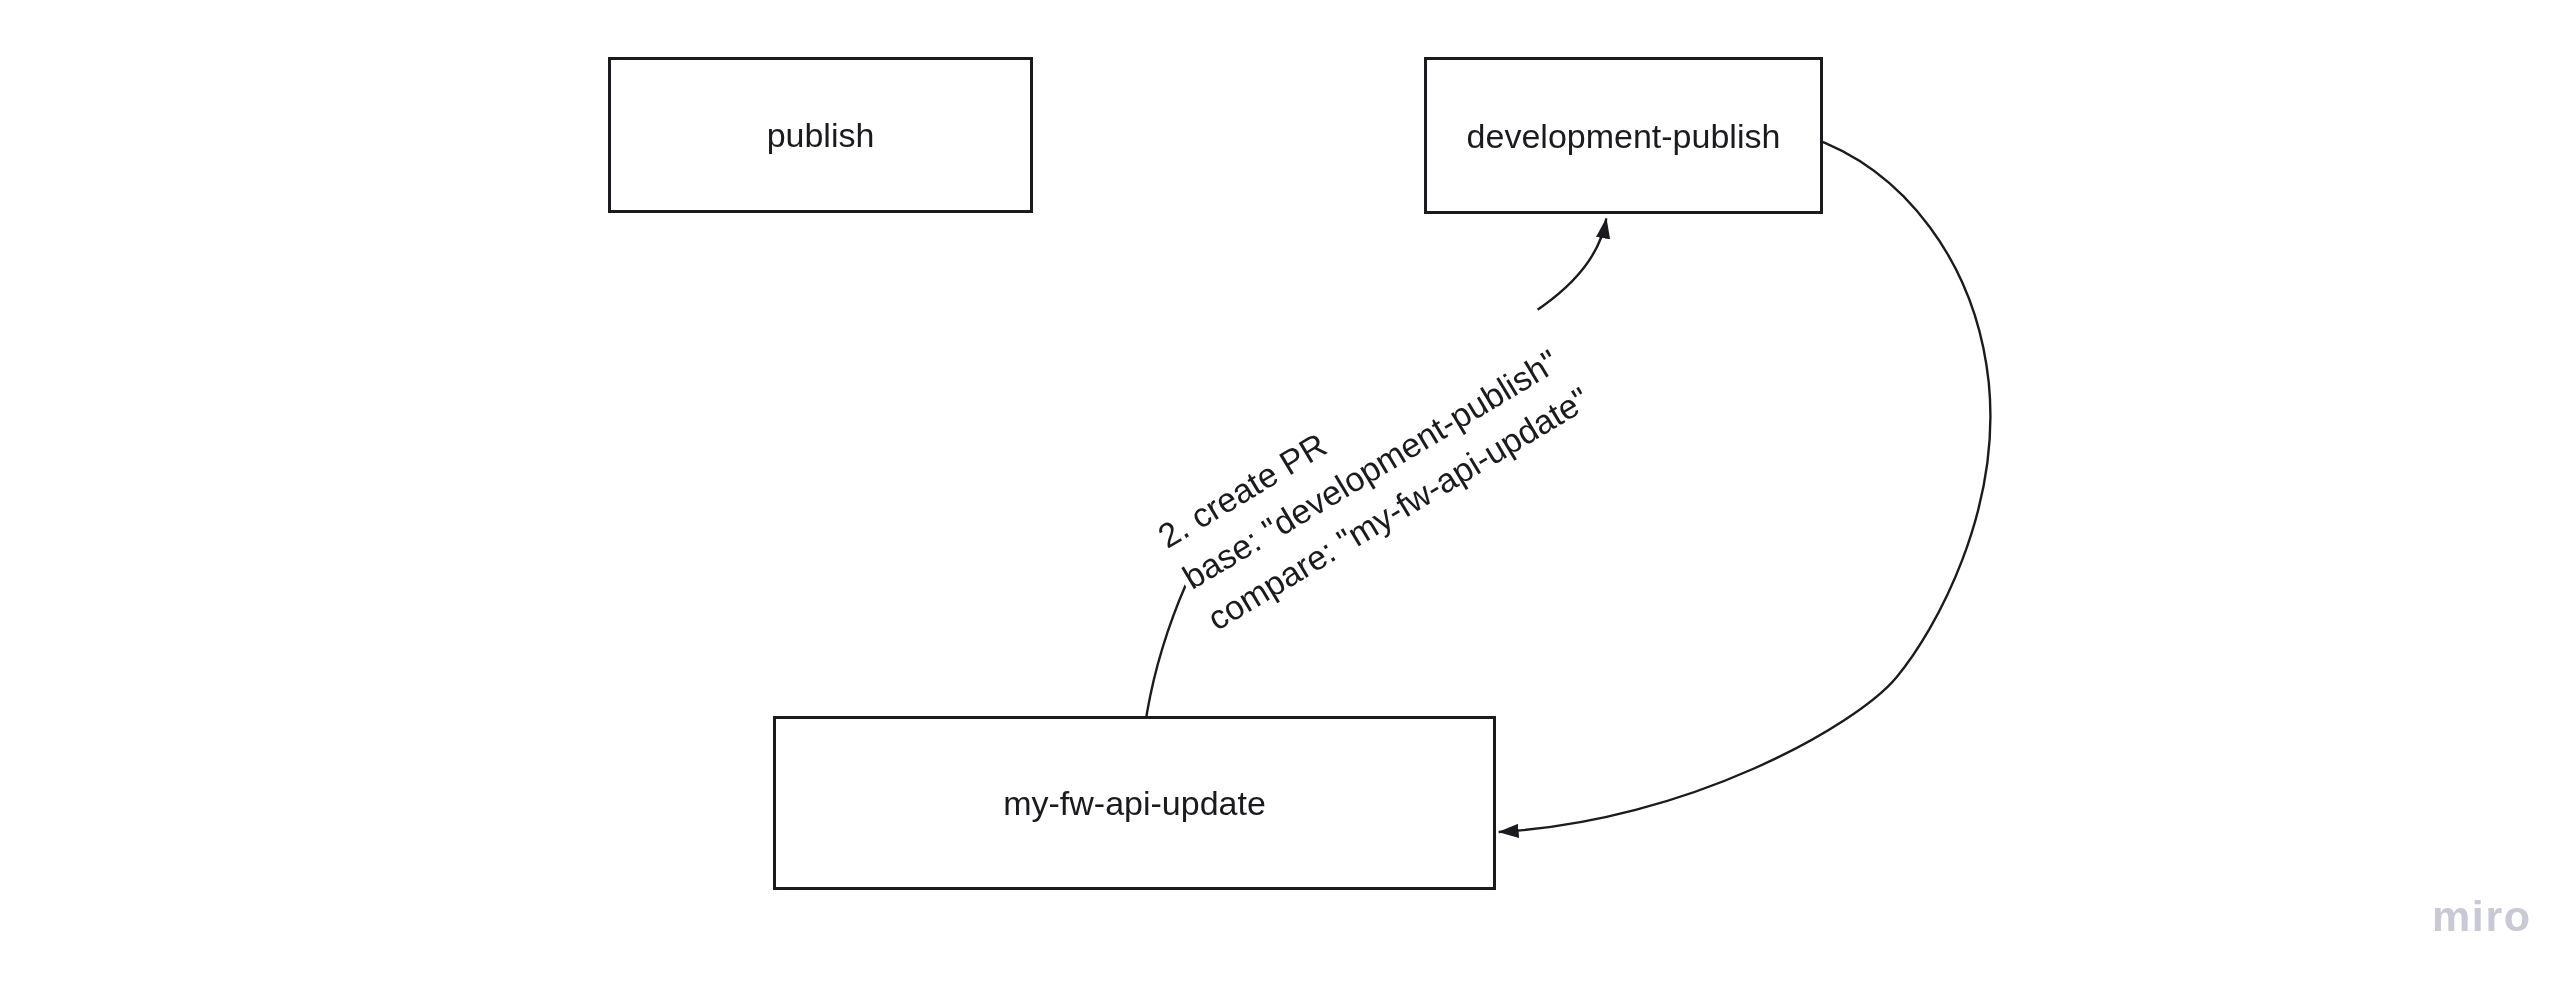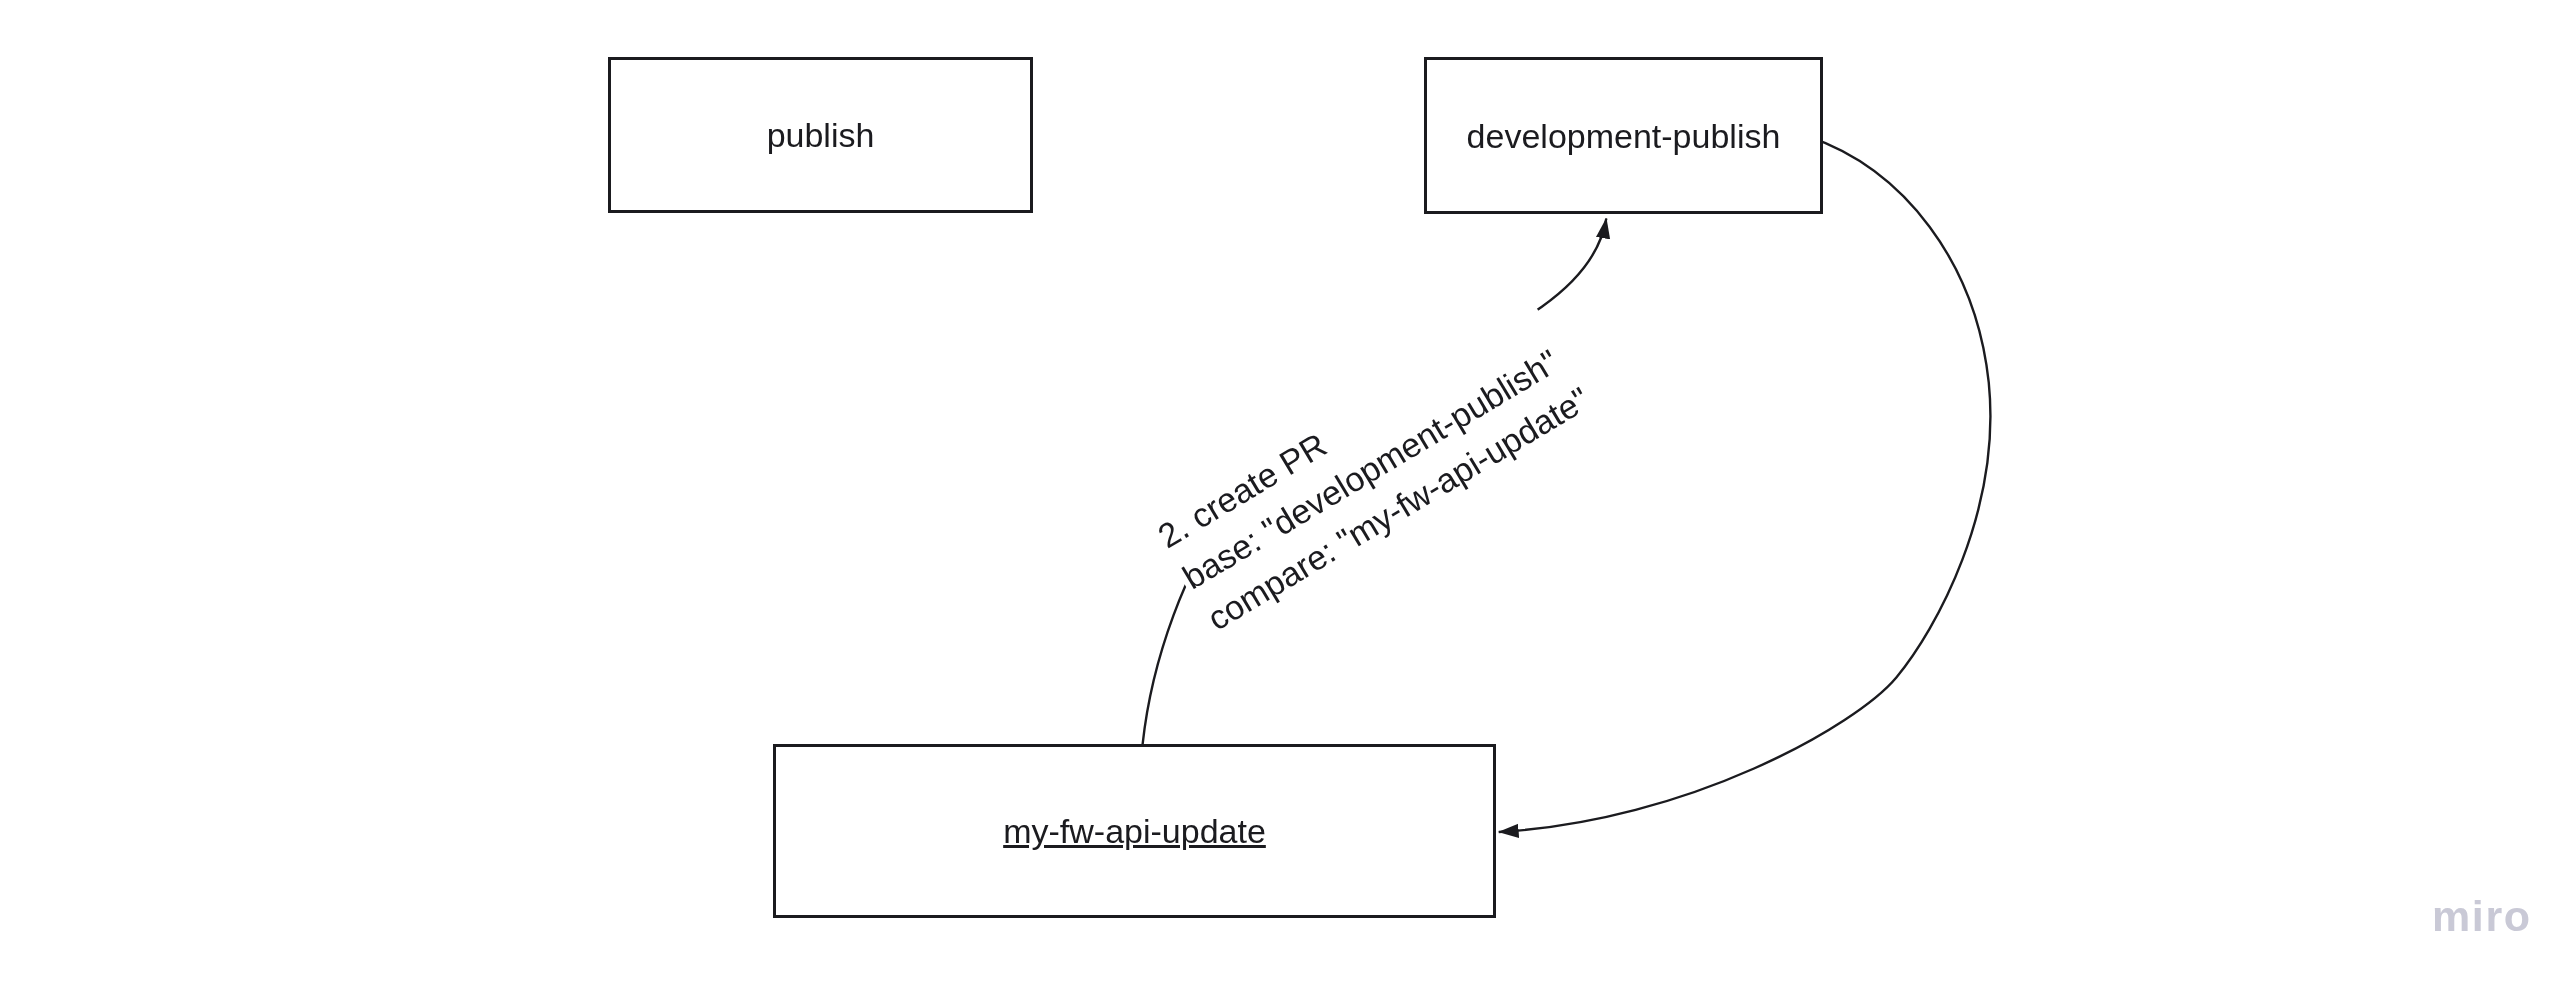--- a/index.html
+++ b/index.html
@@ -39,21 +39,21 @@
     flex-direction: column;
     align-items: center;
     justify-content: center;
     text-align: center;
     font-size: 34px;
     line-height: 40px;
     z-index: 3;
   }
   #node-publish          { left: 608px;  top: 57px;  width: 425px; height: 156px; }
   #node-dev-publish      { left: 1408px; top: 57px;  width: 399px; height: 157px; margin-left: 16px; }
-  #node-my-fw-api-update { left: 773px;  top: 744px; width: 723px; height: 174px; text-decoration: underline; }
+  #node-my-fw-api-update { left: 773px;  top: 716px; width: 723px; height: 174px; }
 
   .conn-label {
     position: absolute;
     background: #ffffff;
     font-size: 34px;
     white-space: nowrap;
     z-index: 2;
   }
   #label-create-branch {
     left: 1766px;

